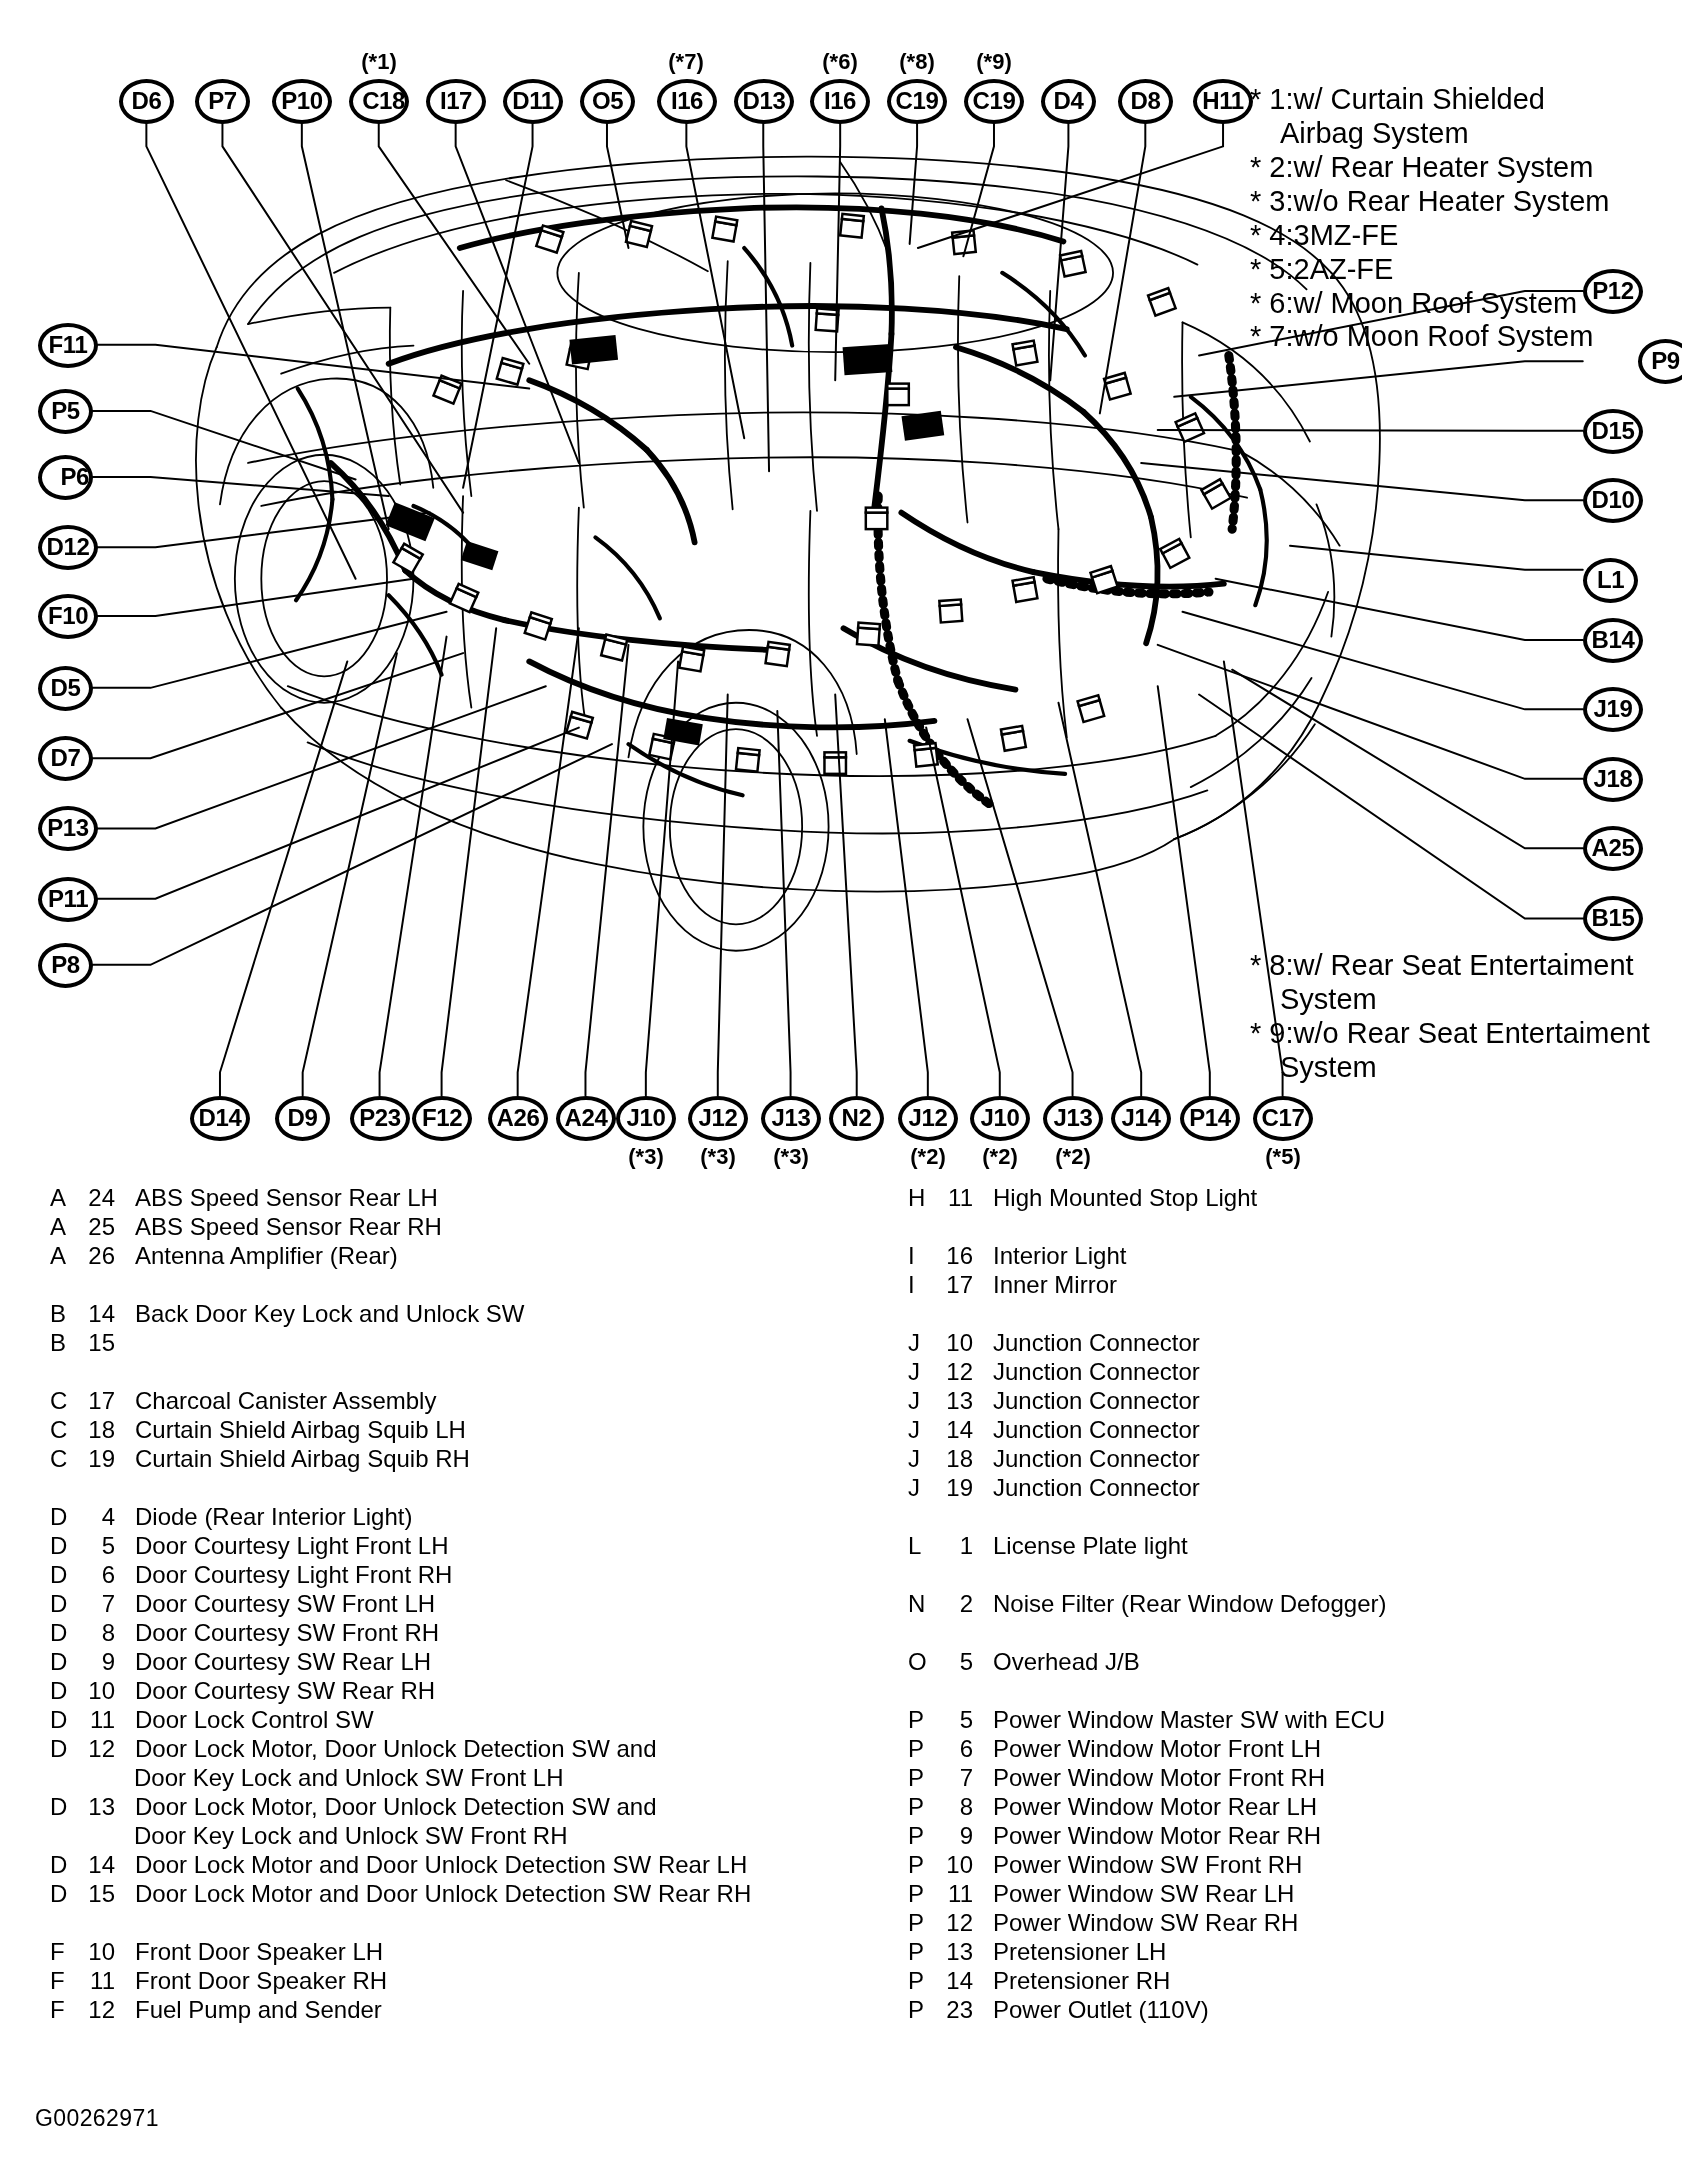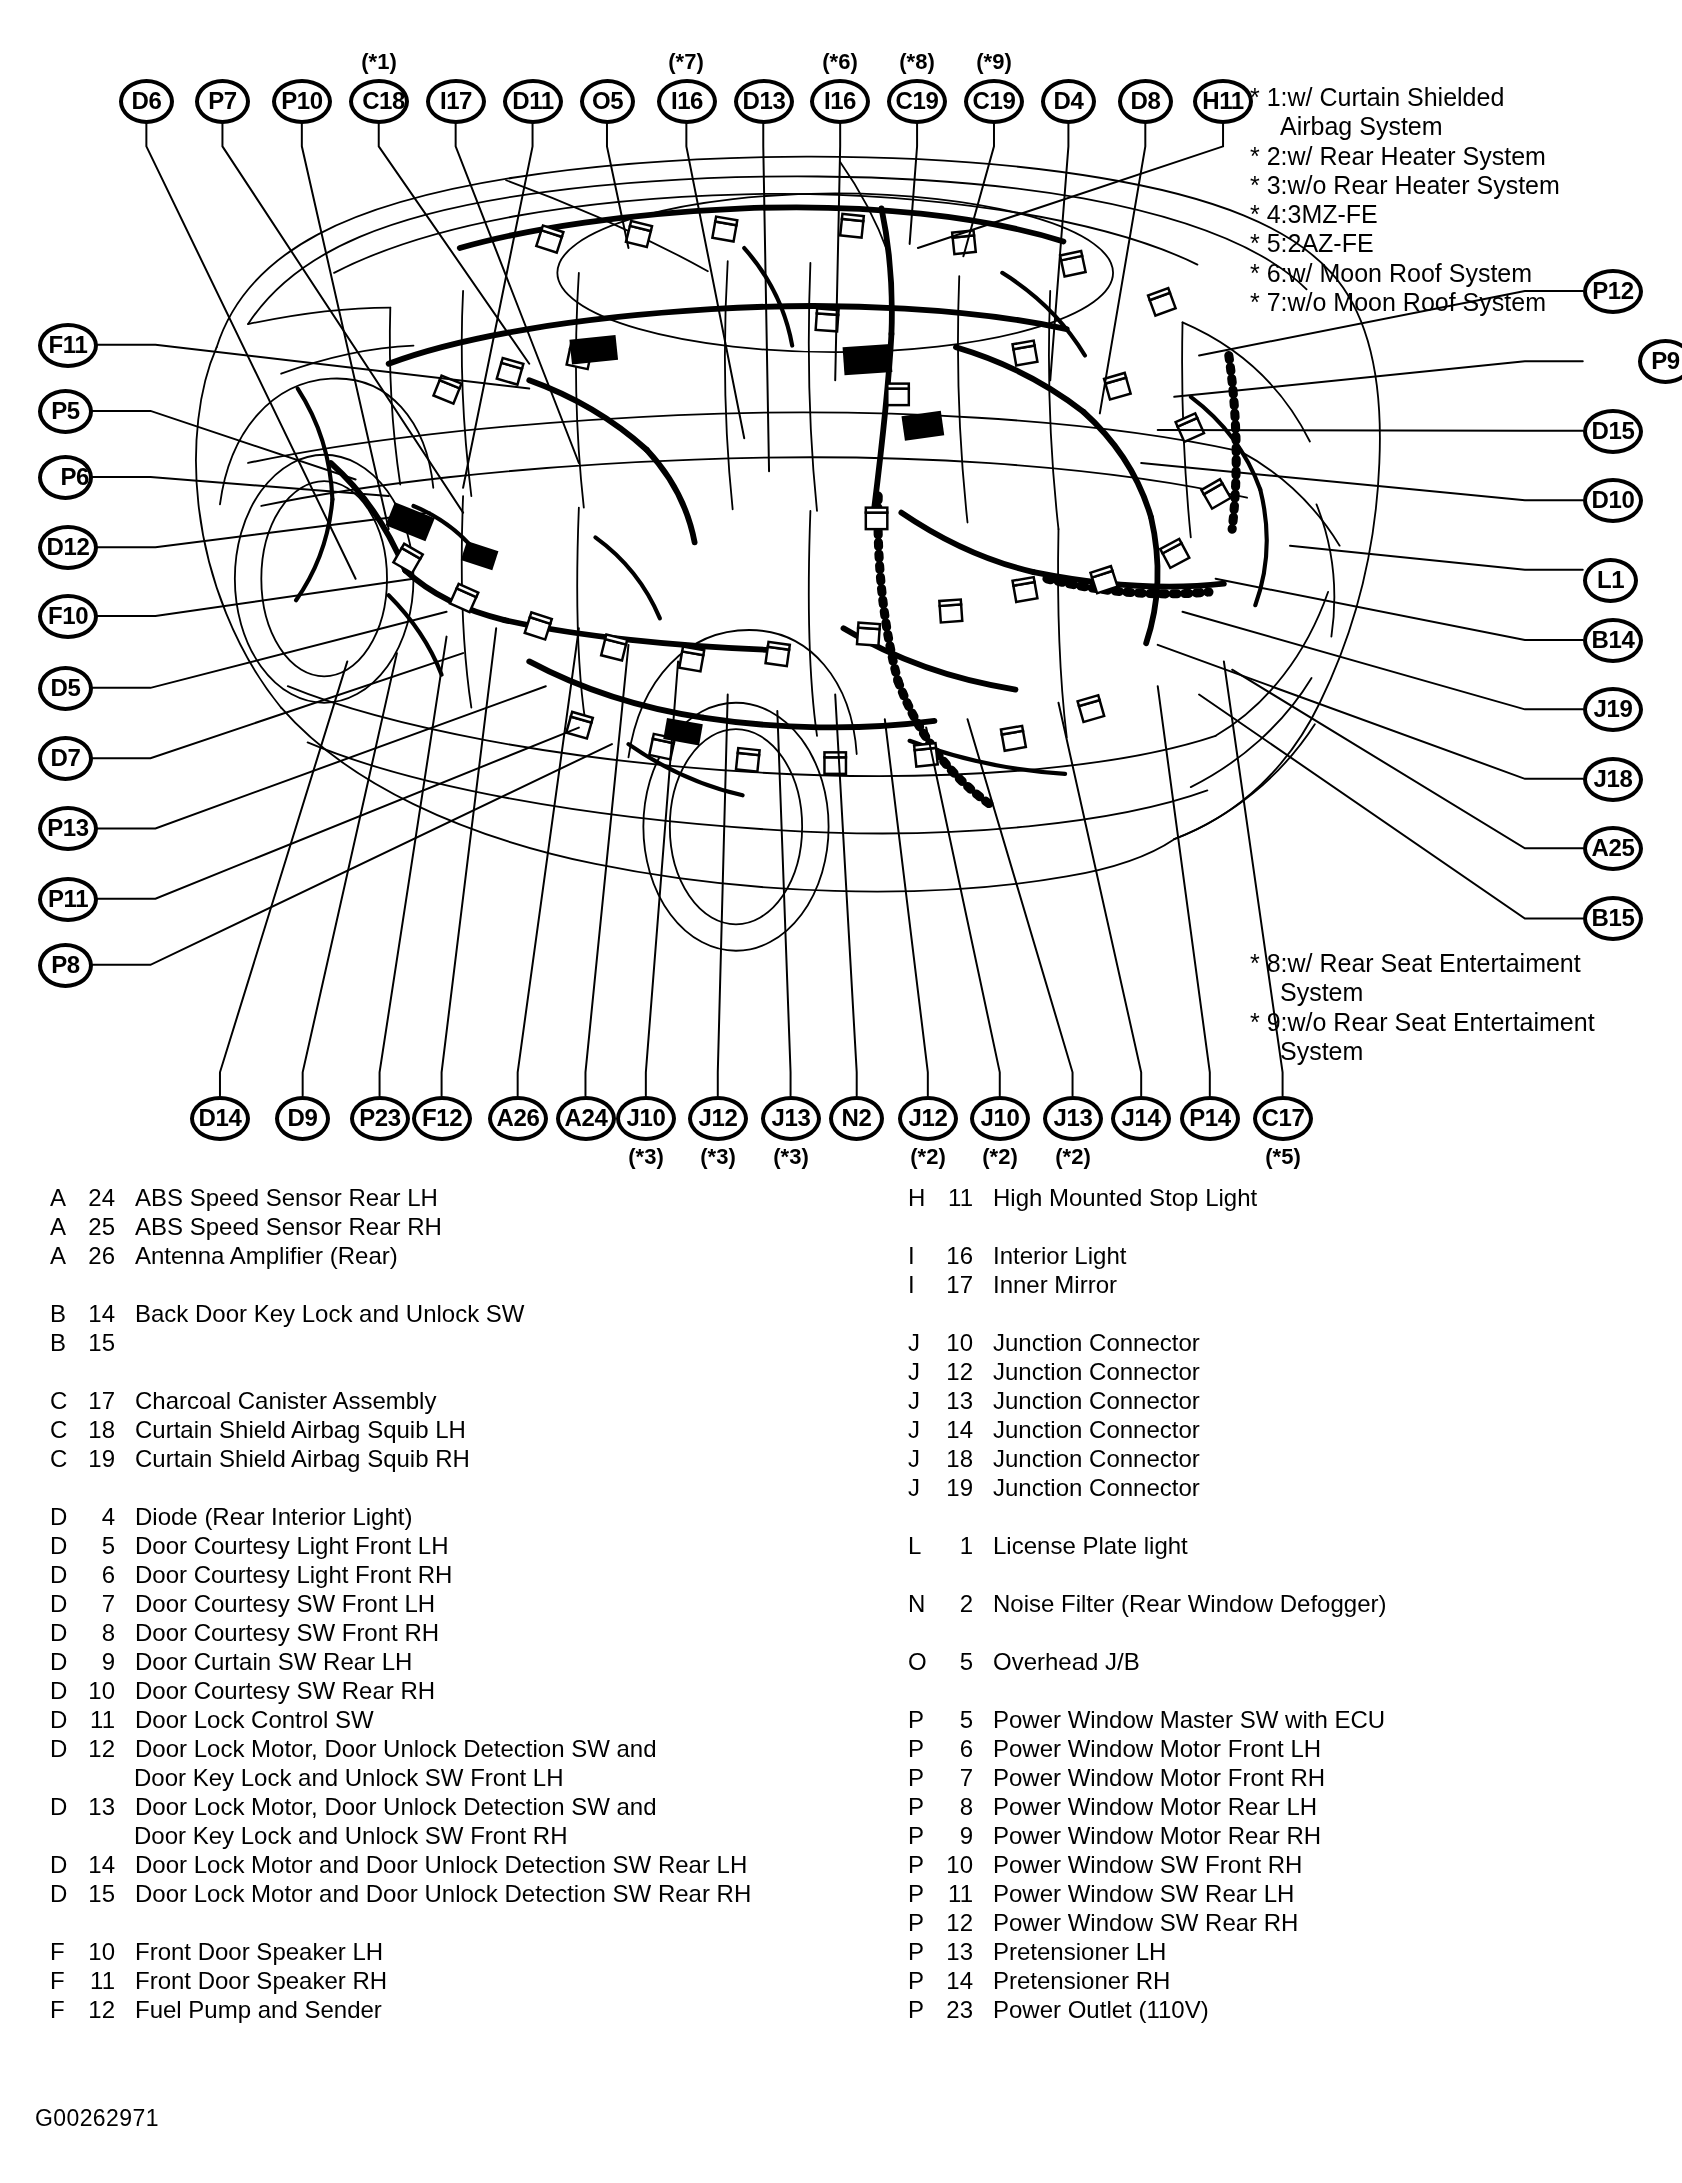--- a/index.html
+++ b/index.html
@@ -56,21 +56,21 @@
     font-size: 22px;
     font-weight: bold;
     text-align: center;
     width: 66px;
     z-index: 6;
   }
 
   
   .note-block {
     position: absolute;
-    font-size: 25px;
+    font-size: 29px;
     line-height: 1.17;
     white-space: pre;
     z-index: 7;
   }
   .note-block .ln { display: block; }
   .note-block .ind { padding-left: 30px; }
 
   
   #legend {
     position: absolute;
@@ -702,21 +702,21 @@
         <div class="lg-desc">Door Courtesy SW Front LH</div>
       </div>
       <div class="legend-row">
         <div class="lg-letter">D</div>
         <div class="lg-num">8</div>
         <div class="lg-desc">Door Courtesy SW Front RH</div>
       </div>
       <div class="legend-row">
         <div class="lg-letter">D</div>
         <div class="lg-num">9</div>
-        <div class="lg-desc">Door Curtain SW Rear LH</div>
+        <div class="lg-desc">Door Courtesy SW Rear LH</div>
       </div>
       <div class="legend-row">
         <div class="lg-letter">D</div>
         <div class="lg-num">10</div>
         <div class="lg-desc">Door Courtesy SW Rear RH</div>
       </div>
       <div class="legend-row">
         <div class="lg-letter">D</div>
         <div class="lg-num">11</div>
         <div class="lg-desc">Door Lock Control SW</div>

